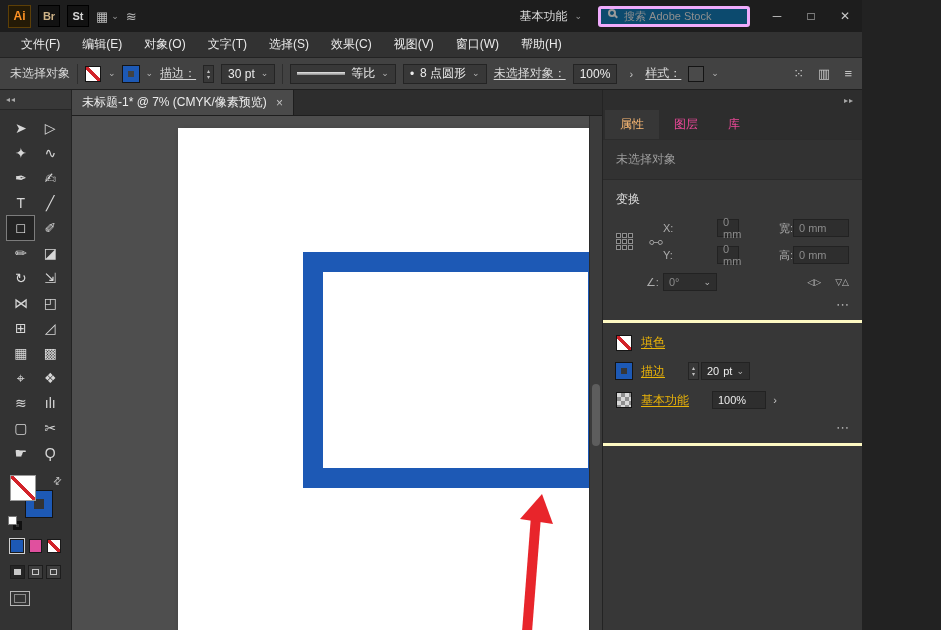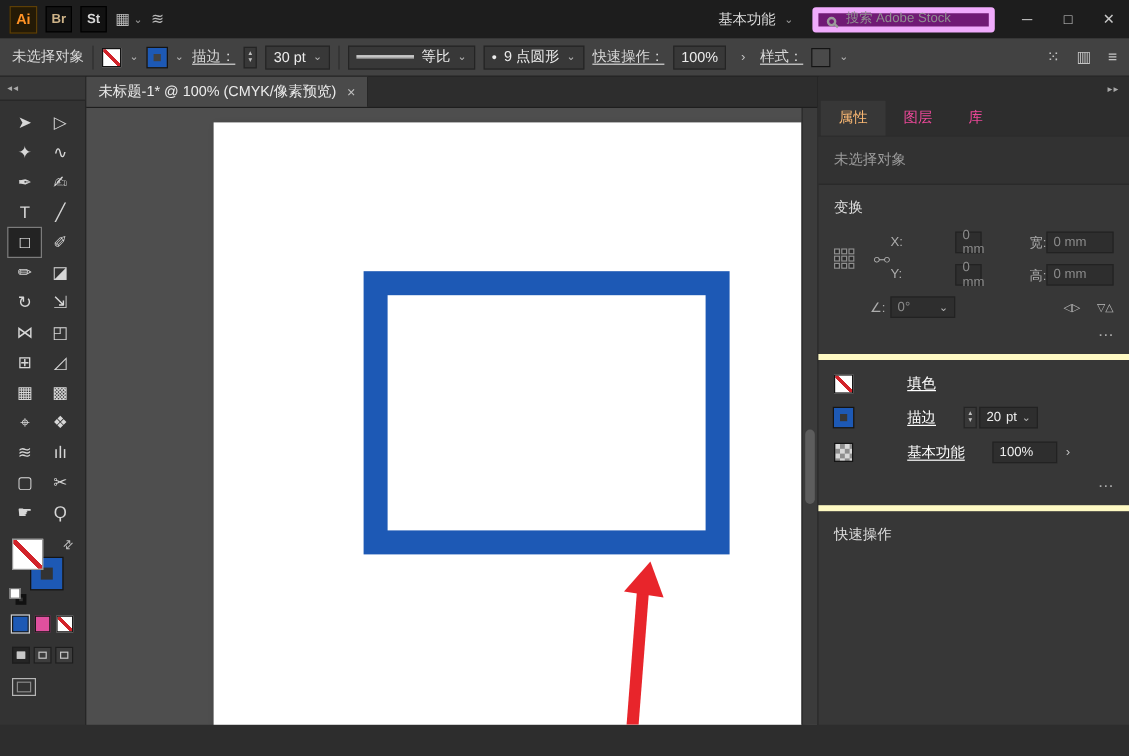--- a/index.html
+++ b/index.html
@@ -1,36 +1,36 @@
 <!DOCTYPE html>
 <html style="--accent-blue: #1d59b5; --swatch-pink: #e0509e; --slash-red: #d2232a; --arrow-red: #e8252b;"><head>
 <meta charset="utf-8">
 <style>
   * { box-sizing: border-box; }
   html,body { margin:0; padding:0; background:#222; }
   .app {
-    position:relative; width:941px; height:630px; overflow:hidden;
+    position:relative; width:862px; height:630px; overflow:hidden;
     background:#2d2d2d; color:#ddd; font-family:"Liberation Sans","DejaVu Sans",sans-serif;
     font-size:12px; user-select:none;
   }
 
   
   .titlebar { height:32px; background:#1d1d1d; display:flex; align-items:center; gap:7px; padding-left:8px; }
   .ai-badge { width:23px; height:23px; background:#241a06; border:1px solid #5d3f06; color:#ff9225;
               font-weight:bold; font-size:12px; display:flex; align-items:center; justify-content:center; }
   .tb-app-btn { width:22px; height:22px; background:#121212; border:1px solid #000; color:#cdb287;
                 font-weight:bold; font-size:11px; display:flex; align-items:center; justify-content:center; }
   .tb-app-btn.st { color:#d6d6d6; }
   .tb-ico { color:#b9b9b9; font-size:13px; display:flex; align-items:center; gap:3px; }
   .tb-ico .caret { font-size:9px; color:#9a9a9a; }
   .titlebar-right { margin-left:auto; display:flex; align-items:center; height:100%; gap:10px; }
   .workspace-btn { display:flex; align-items:center; gap:7px; color:#dcdcdc; padding:0 6px; }
   .workspace-btn .caret { font-size:9px; color:#9a9a9a; }
-  .search-box { display:flex; align-items:flex-end; gap:6px; width:152px; height:21px; background:#701a75;
-                border:5px solid #f0abfc; border-radius:3px; padding:0 7px; }
+  .search-box { display:flex; align-items:flex-start; gap:6px; width:152px; height:21px; background:#0c4a6e;
+                border:3px solid #f0abfc; border-radius:3px; padding:0 7px; }
   .mag { width:8px; height:8px; border:2px solid #9a9a9a; border-radius:50%; position:relative; flex:0 0 auto; }
   .mag::after { content:""; position:absolute; width:5px; height:2px; background:#9a9a9a;
                 right:-4px; bottom:-2px; transform:rotate(45deg); }
   .search-box input { flex:1; min-width:0; background:transparent; border:none; outline:none;
                       color:#cfcfcf; font-size:11px; font-family:inherit; }
   .search-box input::placeholder { color:#8f8f8f; }
   .win-btns { display:flex; height:100%; }
   .win-btn { width:34px; height:100%; display:flex; align-items:center; justify-content:center;
              color:#c9c9c9; font-size:12px; }
 
@@ -111,34 +111,34 @@
   .anno { position:absolute; inset:0; pointer-events:none; }
 
   
   .rightpanel { width:260px; background:#373737; border-left:1px solid #232323; display:flex; flex-direction:column; }
   .rp-header { height:20px; background:#2d2d2d; display:flex; align-items:center; justify-content:flex-end;
                padding:0 8px; color:#a8a8a8; font-size:8px; letter-spacing:1px; }
   .rp-tabs { height:30px; background:#2d2d2d; display:flex; align-items:stretch; padding-left:2px; border-bottom:1px solid #2c2c2c; }
   .rp-tab { display:flex; align-items:center; padding:0 15px; color:#ec4899; }
   .rp-tab.active { background:#373737; color:#fdba74; }
   .rp-noselect { padding:11px 13px; color:#9c9c9c; background:#323232; border-bottom:1px solid #2a2a2a; }
-  .rp-section { padding:11px 13px 8px; border-bottom:5px solid #fef9c3; position:relative; }
+  .rp-section { padding:11px 13px 8px; border-bottom:3px solid #fef9c3; position:relative; }
   .rp-title { color:#dedede; margin-bottom:11px; }
   .rp-more { text-align:right; color:#ababab; font-size:13px; margin-top:6px; }
   .tf-grid { display:grid; grid-template-columns:30px 17px 54px 22px 54px 1fr; row-gap:9px; align-items:center; }
   .anchor { grid-row:1/3; display:grid; grid-template-columns:repeat(3,5px); grid-template-rows:repeat(3,5px); gap:1px; }
   .anchor i { background:#2a2a2a; border:1px solid #8f8f8f; }
   .tf-label { color:#adadad; font-size:11px; }
   .fld { background:#2e2e2e; border:1px solid #222; color:#8b8b8b; font-size:11px; padding:3px 5px; height:18px;
          display:flex; align-items:center; justify-content:space-between; gap:4px; }
   .fld.lit { color:#ececec; }
   .link-ico { grid-row:1/3; justify-self:end; color:#b3b3b3; font-size:14px; }
   .flip-box { grid-column:4/7; justify-self:end; display:flex; gap:14px; color:#bdbdbd; font-size:9px; }
   .ap-row { display:flex; align-items:center; gap:9px; margin-bottom:11px; }
-  .ap-label { color:#ffffff;margin-left:36px; }
+  .ap-label { color:#eab308; }
   .checker { width:16px; height:16px; border:1px solid #141414;
              background:repeating-conic-gradient(#8e8e8e 0% 25%, #d8d8d8 0% 50%); background-size:8px 8px; }
   .fx { color:#e2e2e2; font-style:italic; font-weight:bold; }
   .ap-ctrl { margin-left:14px; display:flex; align-items:center; gap:2px;justify-content:space-between; }
 </style>
 </head>
 <body>
 
 <div class="app">
 
@@ -163,20 +163,31 @@
         <input type="text" placeholder="搜索 Adobe Stock" style="">
       </div>
       <div class="win-btns">
         <div class="win-btn">─</div>
         <div class="win-btn">□</div>
         <div class="win-btn">✕</div>
       </div>
     </div>
   </div>
 
+  <div class="menubar">
+      <div class="menu-item">文件(F)</div>
+      <div class="menu-item">编辑(E)</div>
+      <div class="menu-item">对象(O)</div>
+      <div class="menu-item">文字(T)</div>
+      <div class="menu-item">选择(S)</div>
+      <div class="menu-item">效果(C)</div>
+      <div class="menu-item">视图(V)</div>
+      <div class="menu-item">窗口(W)</div>
+      <div class="menu-item">帮助(H)</div>
+    </div>
 
   <div class="controlbar">
     <span>未选择对象</span>
     <span class="cb-sep"></span>
     <span class="swatch none"></span>
     <span class="caret">⌄</span>
     <span class="swatch ring"></span>
     <span class="caret">⌄</span>
     <span class="uline">描边：</span>
     <span class="stepper">
@@ -188,24 +199,24 @@
       <span class="caret">⌄</span>
     </span>
     <span class="cb-sep"></span>
     <span class="cb-field">
       <span class="profile-line"></span>
       <span>等比</span>
       <span class="caret">⌄</span>
     </span>
     <span class="cb-field">
       <span>•</span>
-      <span>9 点圆形</span>
+      <span>8 点圆形</span>
       <span class="caret">⌄</span>
     </span>
-    <span class="uline">快速操作：</span>
+    <span class="uline">未选择对象：</span>
     <span class="cb-field">
       <span>100%</span>
     </span>
     <span class="chev-btn">›</span>
     <span class="uline">样式：</span>
     <span class="swatch empty"></span>
     <span class="caret">⌄</span>
     <span class="cb-right">
       <span>⁙</span>
       <span>▥</span>
@@ -321,21 +332,21 @@
         <span class="dm-btn active"></span>
         <span class="dm-btn"></span>
         <span class="dm-btn"></span>
       </div>
       <div class="screenmode"></div>
     </div>
 
     <div class="docarea">
       <div class="tabbar">
         <div class="doc-tab">
-          <span>未标题-1* @ 100% (CMYK/像素预览)</span>
+          <span>未标题-1* @ 7% (CMYK/像素预览)</span>
           <span class="tab-close">×</span>
         </div>
       </div>
       <div class="canvas">
         <div class="artboard"></div>
         <div class="blue-rect"></div>
         <svg class="anno" viewBox="0 0 609 514" width="609" height="514">
           <line x1="455" y1="516" x2="464" y2="400" style="stroke:var(--arrow-red)" stroke-width="10"></line>
           <polygon points="470,378 448,403 481,408" style="fill:var(--arrow-red)"></polygon>
         </svg>
@@ -427,18 +438,15 @@
           <span class="ap-ctrl">
             <span class="fld lit" style="min-width:54px">
               <span>100%</span>
             </span>
             <span class="chev-btn">›</span>
           </span>
         </div>
         <div class="rp-more">⋯</div>
       </div>
 
-      <div class="rp-section" style="border-bottom:none">
-        <div class="rp-title">快速操作</div>
-      </div>
     </div>
   </div>
 </div>
 
 </body></html>

